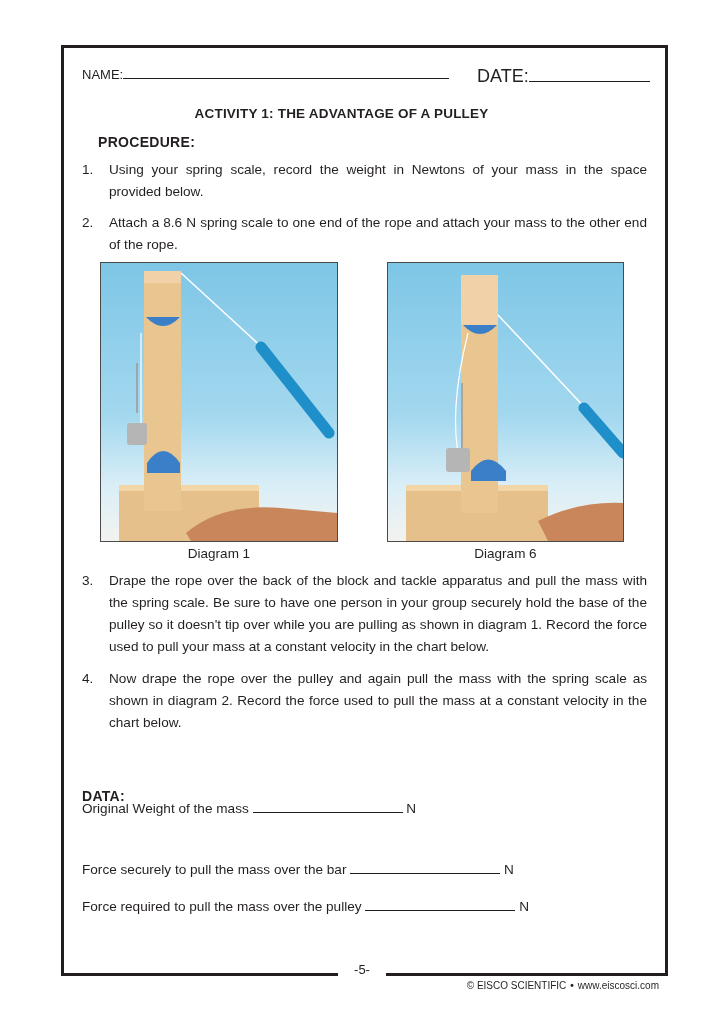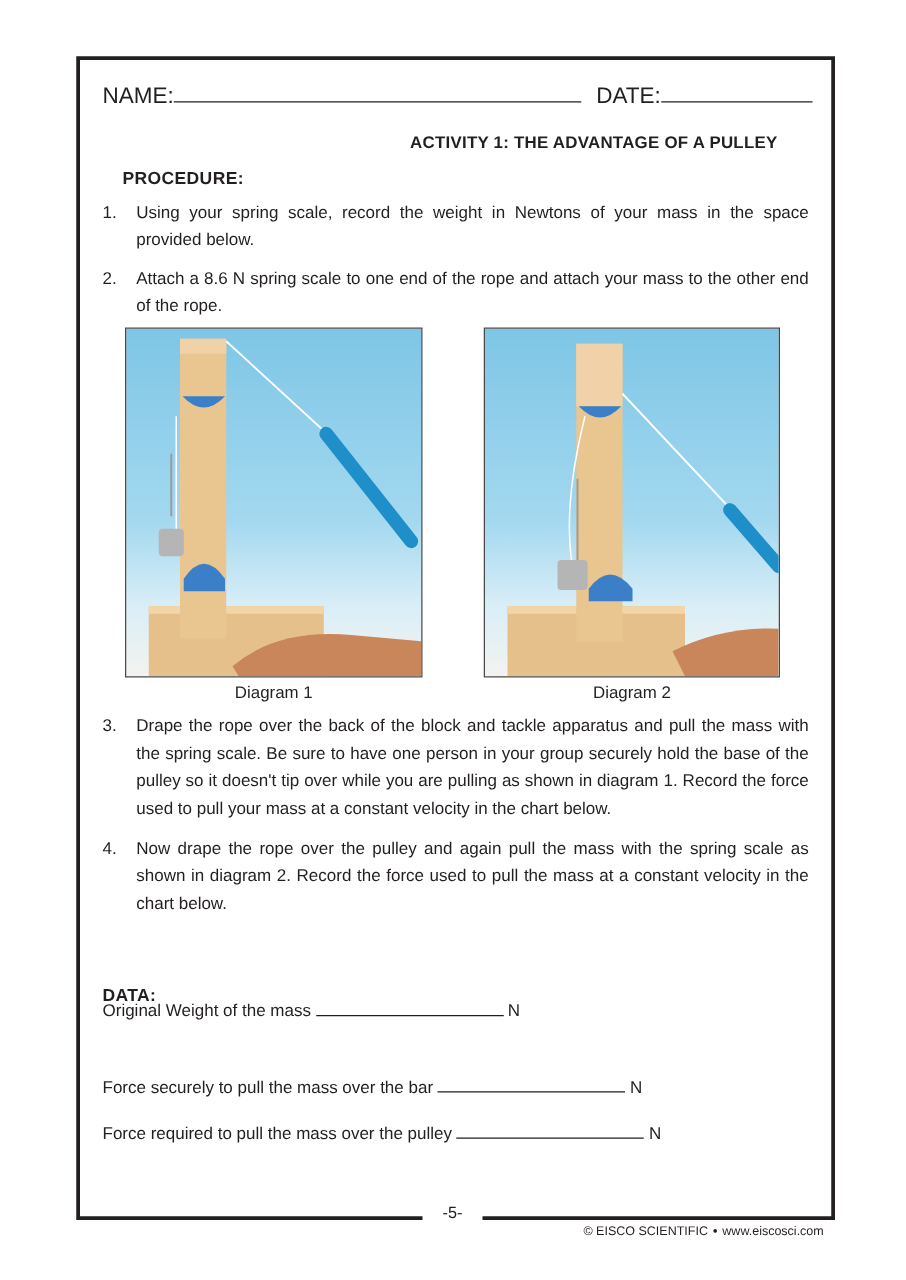--- a/index.html
+++ b/index.html
@@ -6,25 +6,25 @@
   body { width:725px; height:1024px; position:relative; overflow:hidden;
          font-family:"Liberation Sans", sans-serif; color:#231f20; }
   .frame { position:absolute; left:61px; top:45px; width:601px; height:925px;
            border:3px solid #231f20; box-sizing:content-box; }
   .footer-gap { position:absolute; left:338px; top:966px; width:48px; height:10px; background:#ffffff; }
   .page-num { position:absolute; left:338px; top:962px; width:48px; text-align:center; font-size:13px; }
   .copyright { position:absolute; right:66px; top:980px; font-size:10px; color:#231f20; }
   .copyright .dot { font-weight:bold; margin:0 4px; }
 
   .abs { position:absolute; }
-  .name-row { left:82px; top:66px; font-size:18px; white-space:nowrap; }
+  .name-row { left:82px; top:66px; font-size:13px; white-space:nowrap; }
   .blank { display:inline-block; border-bottom:1px solid #231f20; vertical-align:baseline; height:12px; }
   .date-row { left:477px; top:66px; font-size:18px; white-space:nowrap; }
 
-  .title { left:61px; width:561px; top:106px; text-align:right; font-weight:bold; font-size:13.5px; letter-spacing:0.2px; }
+  .title { left:61px; width:561px; top:106px; text-align:center; font-weight:bold; font-size:13.5px; letter-spacing:0.2px; }
   .section { font-weight:bold; font-size:14px; letter-spacing:0.3px; }
 
   .step { position:absolute; left:82px; width:565px; font-size:13.6px; line-height:22px; }
   .step .num { position:absolute; left:0; top:0; }
   .step .txt { margin-left:27px; text-align:justify; }
 
   .photo { position:absolute; border:1.5px solid #4a4a4a; overflow:hidden;
            background:linear-gradient(180deg,#7ec6e6 0%,#a3d8ef 55%,#d9eef7 80%,#f3f3ef 100%); }
   .caption { position:absolute; font-size:13.5px; text-align:center; }
 
@@ -87,21 +87,21 @@
     <path d="M75 62 Q92 80 109 62 Z" fill="#3a7fc8"></path>
     <path d="M83 208 Q100 185 118 208 L118 218 L83 218 Z" fill="#3a7fc8"></path>
     <line x1="110" y1="52" x2="200" y2="148" stroke="#ffffff" stroke-width="1.5"></line>
     <line x1="196" y1="145" x2="235" y2="190" stroke="#1f8fc9" stroke-width="11" stroke-linecap="round"></line>
     <path d="M80 70 Q60 150 72 200" stroke="#ffffff" stroke-width="1.2" fill="none"></path>
     <line x1="74" y1="120" x2="74" y2="185" stroke="#9a9a9a" stroke-width="1.5"></line>
     <rect x="58" y="185" width="24" height="24" rx="3" fill="#b5b5b5"></rect>
     <path d="M150 258 Q190 238 235 240 L235 278 L160 278 Z" fill="#c9865a"></path>
   </svg>
 </div>
-<div class="caption" style="left:387px; width:237px; top:546px;">Diagram 2</div>
+<div class="caption" style="left:387px; width:237px; top:546px;">Diagram 6</div>
 
 <div class="step" style="top:570px;">
   <span class="num">3.</span>
   <div class="txt">Drape the rope over the back of the block and tackle apparatus and pull the mass with the spring scale.  Be sure to have one person in your group securely hold the base of the pulley so it doesn't tip over while you are pulling as shown in diagram 1.  Record the force used to pull your mass at a constant velocity in the chart below.</div>
 </div>
 <div class="step" style="top:668px;">
   <span class="num">4.</span>
   <div class="txt">Now drape the rope over the pulley and again pull the mass with the spring scale as shown in diagram 2.  Record the force used to pull the mass at a constant velocity in the chart below.</div>
 </div>
 

